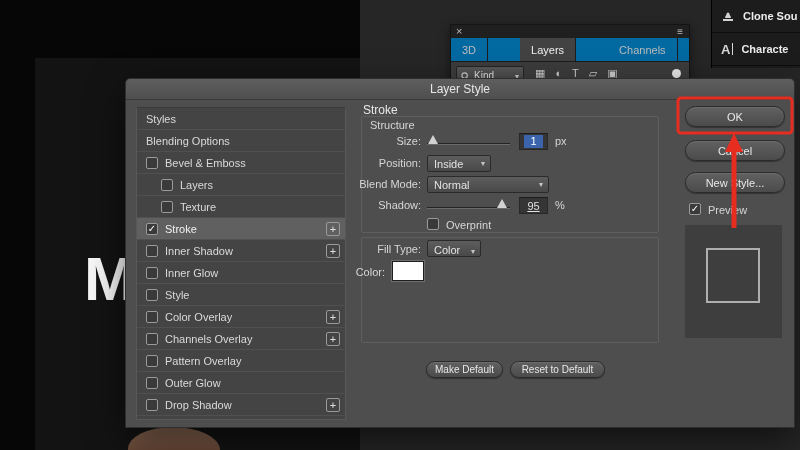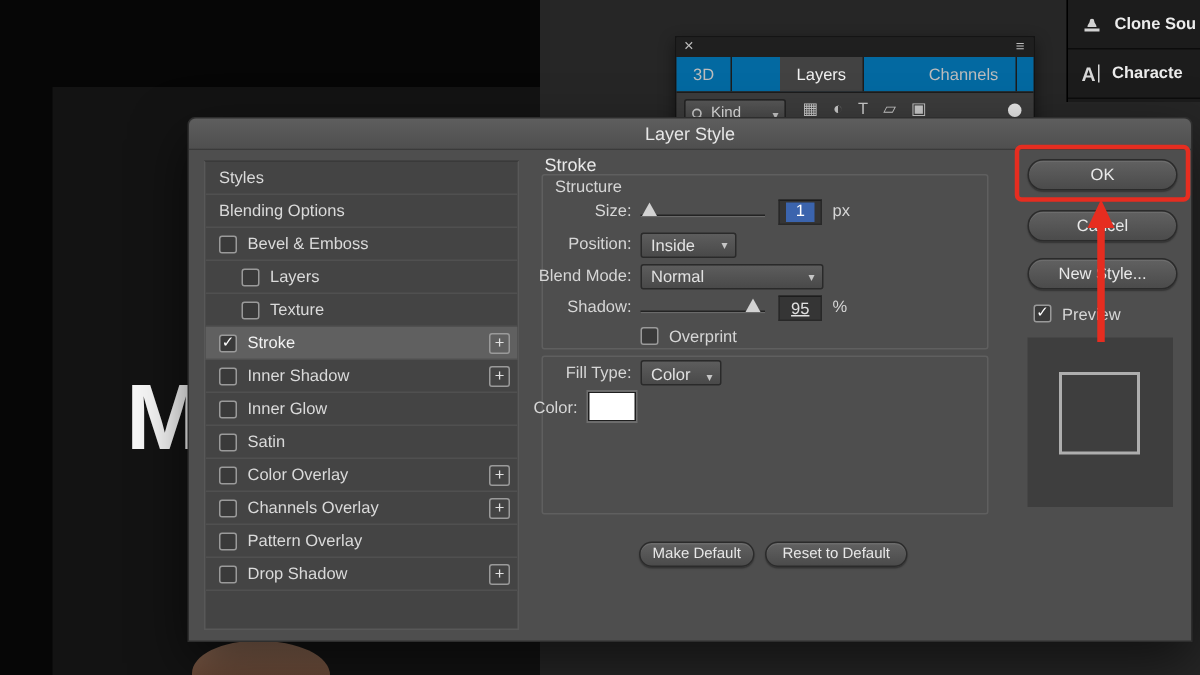--- a/index.html
+++ b/index.html
@@ -179,35 +179,39 @@
         <span class="rowcb"></span>
         <span class="rowlbl">Inner Shadow</span>
         <span class="pluss">+</span>
       </div>
       <div class="ls-row">
         <span class="rowcb"></span>
         <span class="rowlbl">Inner Glow</span>
       </div>
       <div class="ls-row">
         <span class="rowcb"></span>
-        <span class="rowlbl">Satin</span>
+        <span class="rowlbl">Style</span>
       </div>
       <div class="ls-row">
         <span class="rowcb"></span>
         <span class="rowlbl">Color Overlay</span>
         <span class="pluss">+</span>
       </div>
       <div class="ls-row">
         <span class="rowcb"></span>
         <span class="rowlbl">Channels Overlay</span>
         <span class="pluss">+</span>
       </div>
       <div class="ls-row">
         <span class="rowcb"></span>
         <span class="rowlbl">Pattern Overlay</span>
+      </div>
+      <div class="ls-row">
+        <span class="rowcb"></span>
+        <span class="rowlbl">Outer Glow</span>
       </div>
       <div class="ls-row">
         <span class="rowcb"></span>
         <span class="rowlbl">Drop Shadow</span>
         <span class="pluss">+</span>
       </div>
     </div>
 
     <div class="heading" style="left:237px; top:24px;">Stroke</div>
 

